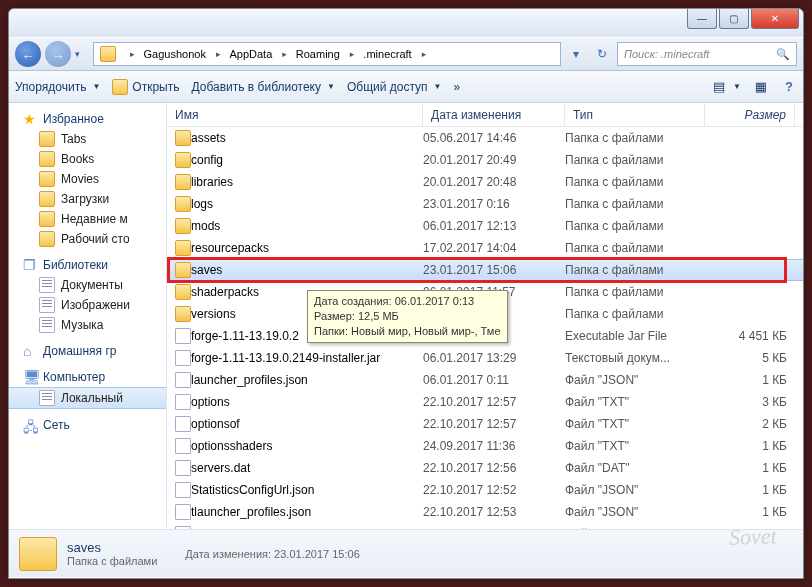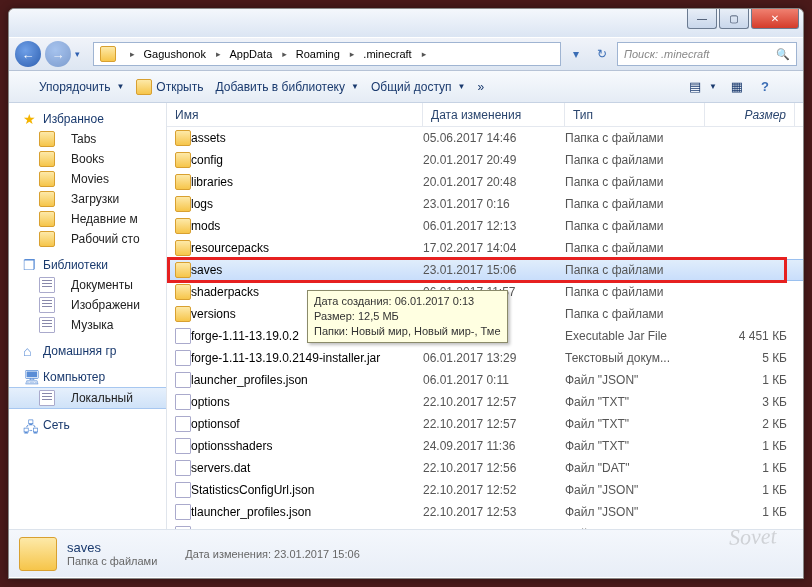--- a/index.html
+++ b/index.html
@@ -15,31 +15,31 @@
   .nav-arrow { width:26px;height:26px;border-radius:50%;background:radial-gradient(circle at 40% 35%,#6fa0e8,#2d5fb0);display:flex;align-items:center;justify-content:center;color:#fff;font-size:13px;}
   .nav-small { width:14px;font-size:9px;color:#2d5fb0;}
   .address { flex:1; height:24px; background:#fff; border:1px solid #9fb4d2; display:flex; align-items:center; font-size:11px; overflow:hidden;}
   .addr-seg { display:flex;align-items:center;height:100%;padding:0 6px;border-right:1px solid transparent;}
   .addr-chev{font-size:9px;color:#555;padding:0 3px;}
   .fld-ico { width:16px;height:16px;background:linear-gradient(to bottom,#fde9a8,#f6c54a);border:1px solid #d8a030;border-radius:2px;margin-right:4px;}
   .searchbox { width:180px;height:24px;background:#fff;border:1px solid #9fb4d2;display:flex;align-items:center;padding:0 6px;font-size:11px;color:#888;font-style:italic;}
   .searchbox .sicon{margin-left:auto;color:#3a6db5;font-style:normal;}
   .addr-btn{width:22px;height:22px;display:flex;align-items:center;justify-content:center;color:#3a6db5;font-size:12px;}
   
-  .toolbar{height:32px;background:linear-gradient(to bottom,#f7fafd,#e5ecf5);border-bottom:1px solid #c6d2e3;display:flex;align-items:center;padding:0 24px;font-size:12px;color:#1a3a6e;}
+  .toolbar{height:32px;background:linear-gradient(to bottom,#f7fafd,#e5ecf5);border-bottom:1px solid #c6d2e3;display:flex;align-items:center;padding:0 0;font-size:12px;color:#1a3a6e;}
   .tb-item{display:flex;align-items:center;gap:4px;padding:3px 6px;border-radius:2px;}
   .tb-drop{font-size:8px;margin-left:2px;}
   .tb-sep{flex:1;}
   .tb-icon{width:16px;height:16px;display:flex;align-items:center;justify-content:center;font-size:13px;}
   
   .bodyrow{display:flex;height:426px;}
   .sidebar{width:158px;border-right:1px solid #e0e5ec;overflow:hidden;font-size:12px;padding:6px 0;}
   .sb-group{margin-bottom:6px;}
   .sb-head{display:flex;align-items:center;gap:4px;padding:2px 8px 2px 14px;color:#1a3a6e;}
-  .sb-item{display:flex;align-items:center;gap:16px;padding:2px 8px 2px 30px;color:#222;white-space:nowrap;overflow:hidden;text-overflow:ellipsis;}
+  .sb-item{display:flex;align-items:center;gap:6px;padding:2px 8px 2px 30px;color:#222;white-space:nowrap;overflow:hidden;text-overflow:ellipsis;}
   .sb-item.sel{background:linear-gradient(to bottom,#e6f0fc,#cfe2f8);border:1px solid #a7c7f0;border-left:none;border-right:none;}
   .ico{width:16px;height:16px;flex:none;}
   .ico.folder{background:linear-gradient(to bottom,#fde9a8,#f6c54a);border:1px solid #d8a030;border-radius:2px;}
   .ico.star{color:#f4b400;font-size:14px;line-height:16px;}
   .ico.lib{color:#5a8dd6;font-size:14px;}
   .ico.doc{background:#fff;border:1px solid #aac;border-radius:1px;position:relative;}
   .ico.doc::after{content:"";position:absolute;top:2px;left:2px;right:2px;height:1px;background:#88a;box-shadow:0 3px #88a,0 6px #88a;}
   
   .filepane{flex:1;display:flex;flex-direction:column;overflow:hidden;}
   .colhead{height:24px;display:flex;align-items:center;border-bottom:1px solid #e4e8ef;font-size:12px;color:#2a456e;}

